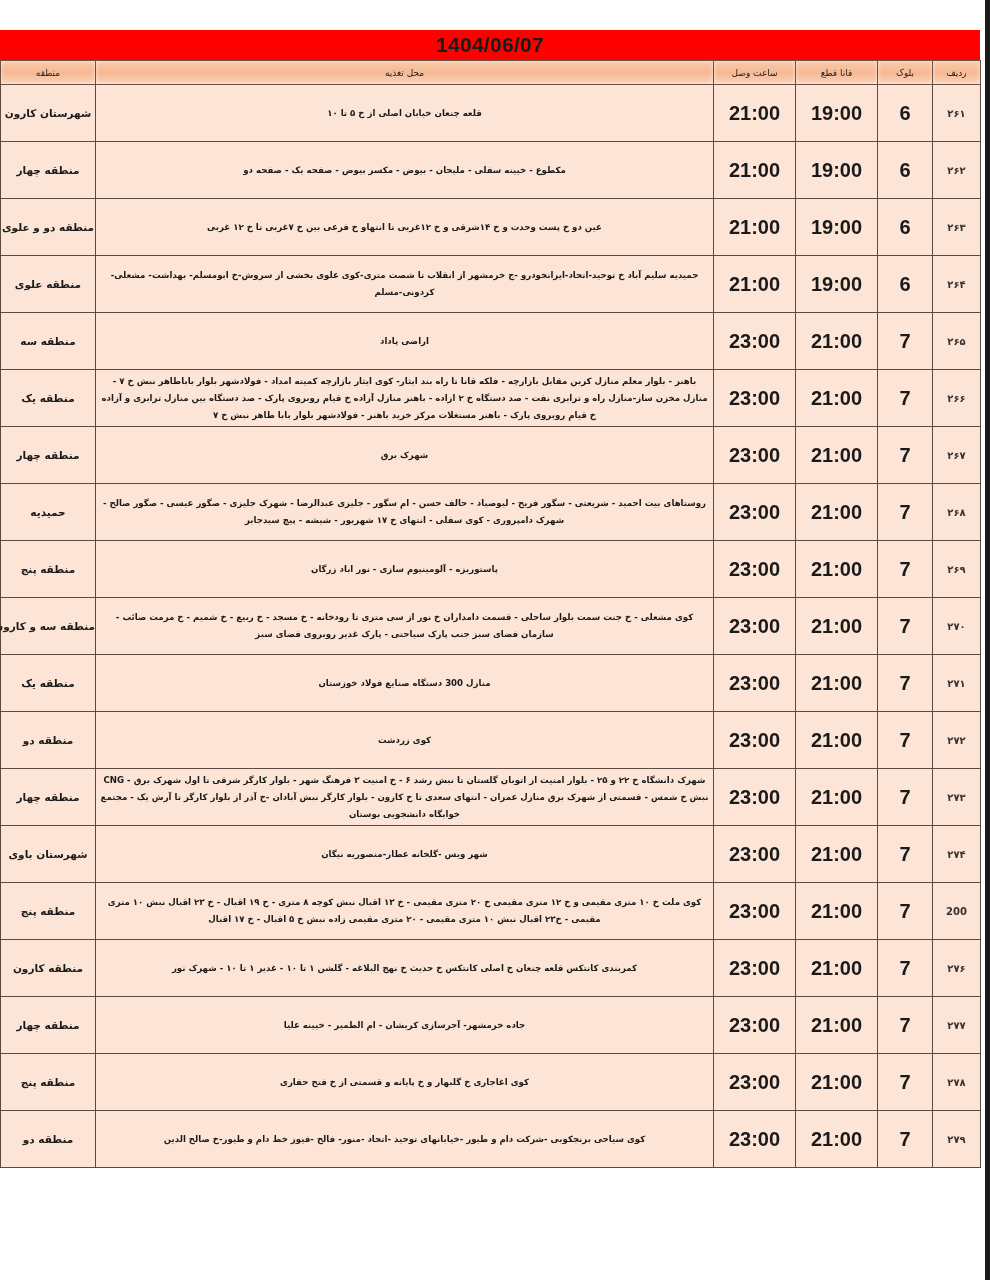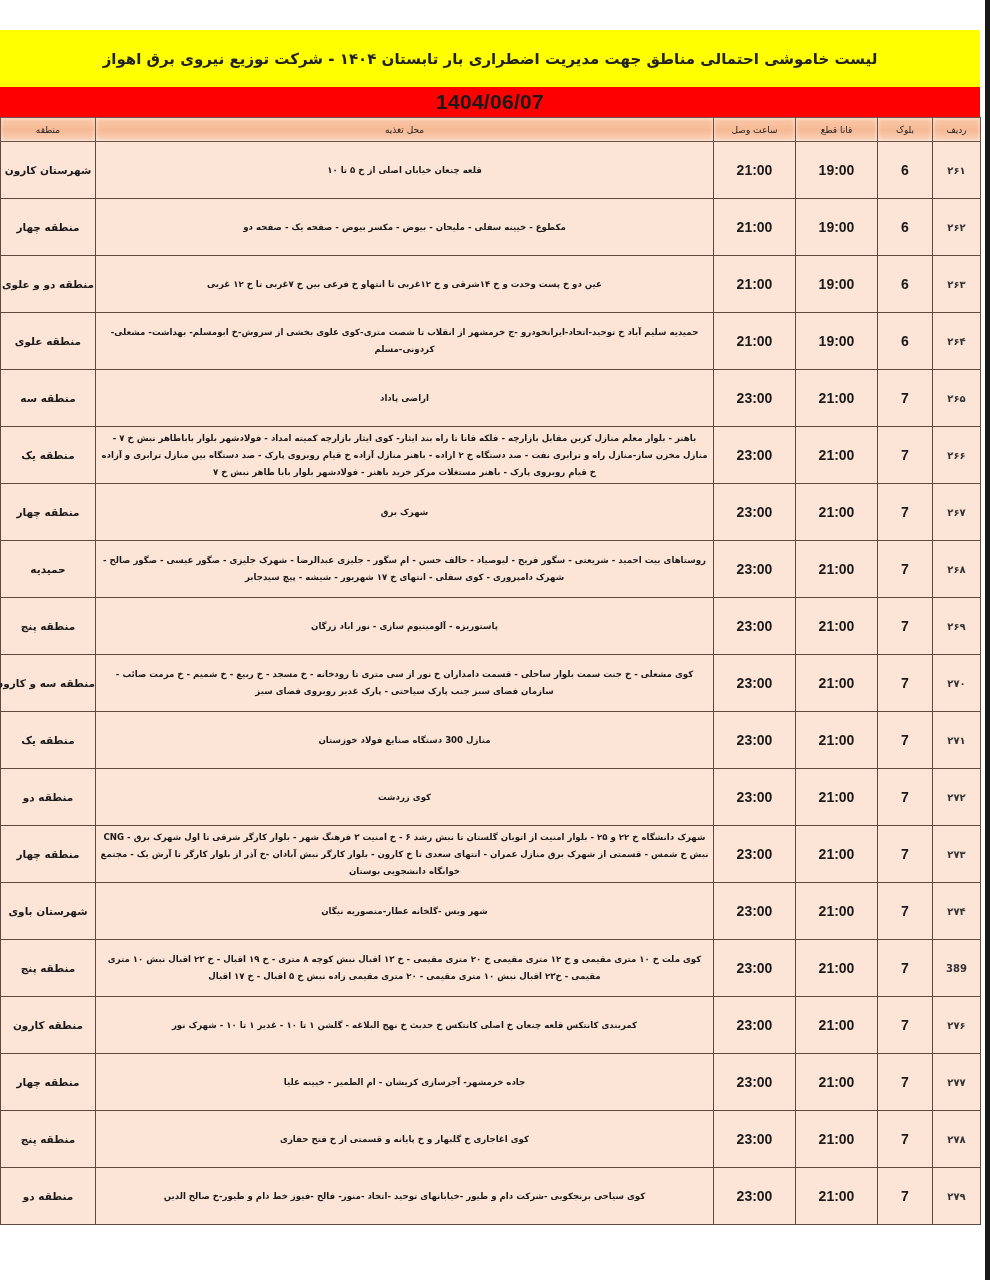--- a/index.html
+++ b/index.html
@@ -31,37 +31,36 @@
     height:23px; font-weight:normal; font-size:9px; color:#222;
     background:linear-gradient(#f9c8a8, #f6b894 50%, #f9d4bd);
     border:1px solid #6b5245; padding:0;
     box-shadow: inset 0 0 4px rgba(255,255,255,0.6);
   }
   td {
     background:#fce4d6; border:1px solid #5e4a40; text-align:center; vertical-align:middle;
     padding:0 3px; height:56px; color:#1a1a1a;
   }
   td.rownum { font-size:10px; font-weight:bold; color:#333; }
-  td.block, td.time { font-family:"Liberation Sans", sans-serif; font-weight:bold; font-size:14px; }
+  td.block, td.time { font-family:"Liberation Sans", sans-serif; font-weight:bold; font-size:20px; }
   td.loc { font-size:8.6px; font-weight:bold; line-height:17px; }
   td.region { font-size:10.5px; font-weight:bold; white-space:nowrap; padding:0; }
   .c-rownum { width:48px; }
   .c-block { width:55px; }
   .c-cut { width:82px; }
   .c-on { width:82px; }
   .c-loc { width:618px; }
   .c-region { width:95px; }
 </style>
 </head>
 <body>
 
 <div class="right-strip"></div>
 
 <div class="sheet">
-  <div class="title-band">لیست خاموشی احتمالی مناطق جهت مدیریت اضطراری بار تابستان ۱۴۰۴ - شرکت توزیع نیروی برق اهواز</div>
   <div class="date-band">1404/06/07</div>
 
   <table>
     <colgroup>
       <col class="c-rownum">
         <col class="c-block">
         <col class="c-cut">
         <col class="c-on">
         <col class="c-loc">
         <col class="c-region">
@@ -183,21 +182,21 @@
         </tr>
       <tr>
           <td class="rownum">۲۷۴</td>
           <td class="block">7</td>
           <td class="time">21:00</td>
           <td class="time">23:00</td>
           <td class="loc">شهر ویس -گلخانه عطار-منصوریه نیگان</td>
           <td class="region">شهرستان باوی</td>
         </tr>
       <tr>
-          <td class="rownum">389</td>
+          <td class="rownum">200</td>
           <td class="block">7</td>
           <td class="time">21:00</td>
           <td class="time">23:00</td>
           <td class="loc">کوی ملت خ ۱۰ متری مقیمی و خ ۱۲ متری مقیمی خ ۲۰ متری مقیمی - خ ۱۳ اقبال نبش کوچه ۸ متری - خ ۱۹ اقبال - خ ۲۳ اقبال نبش ۱۰ متری مقیمی - خ۲۳ اقبال نبش ۱۰ متری مقیمی - ۲۰ متری مقیمی زاده نبش خ ۵ اقبال - خ ۱۷ اقبال</td>
           <td class="region">منطقه پنج</td>
         </tr>
       <tr>
           <td class="rownum">۲۷۶</td>
           <td class="block">7</td>
           <td class="time">21:00</td>

